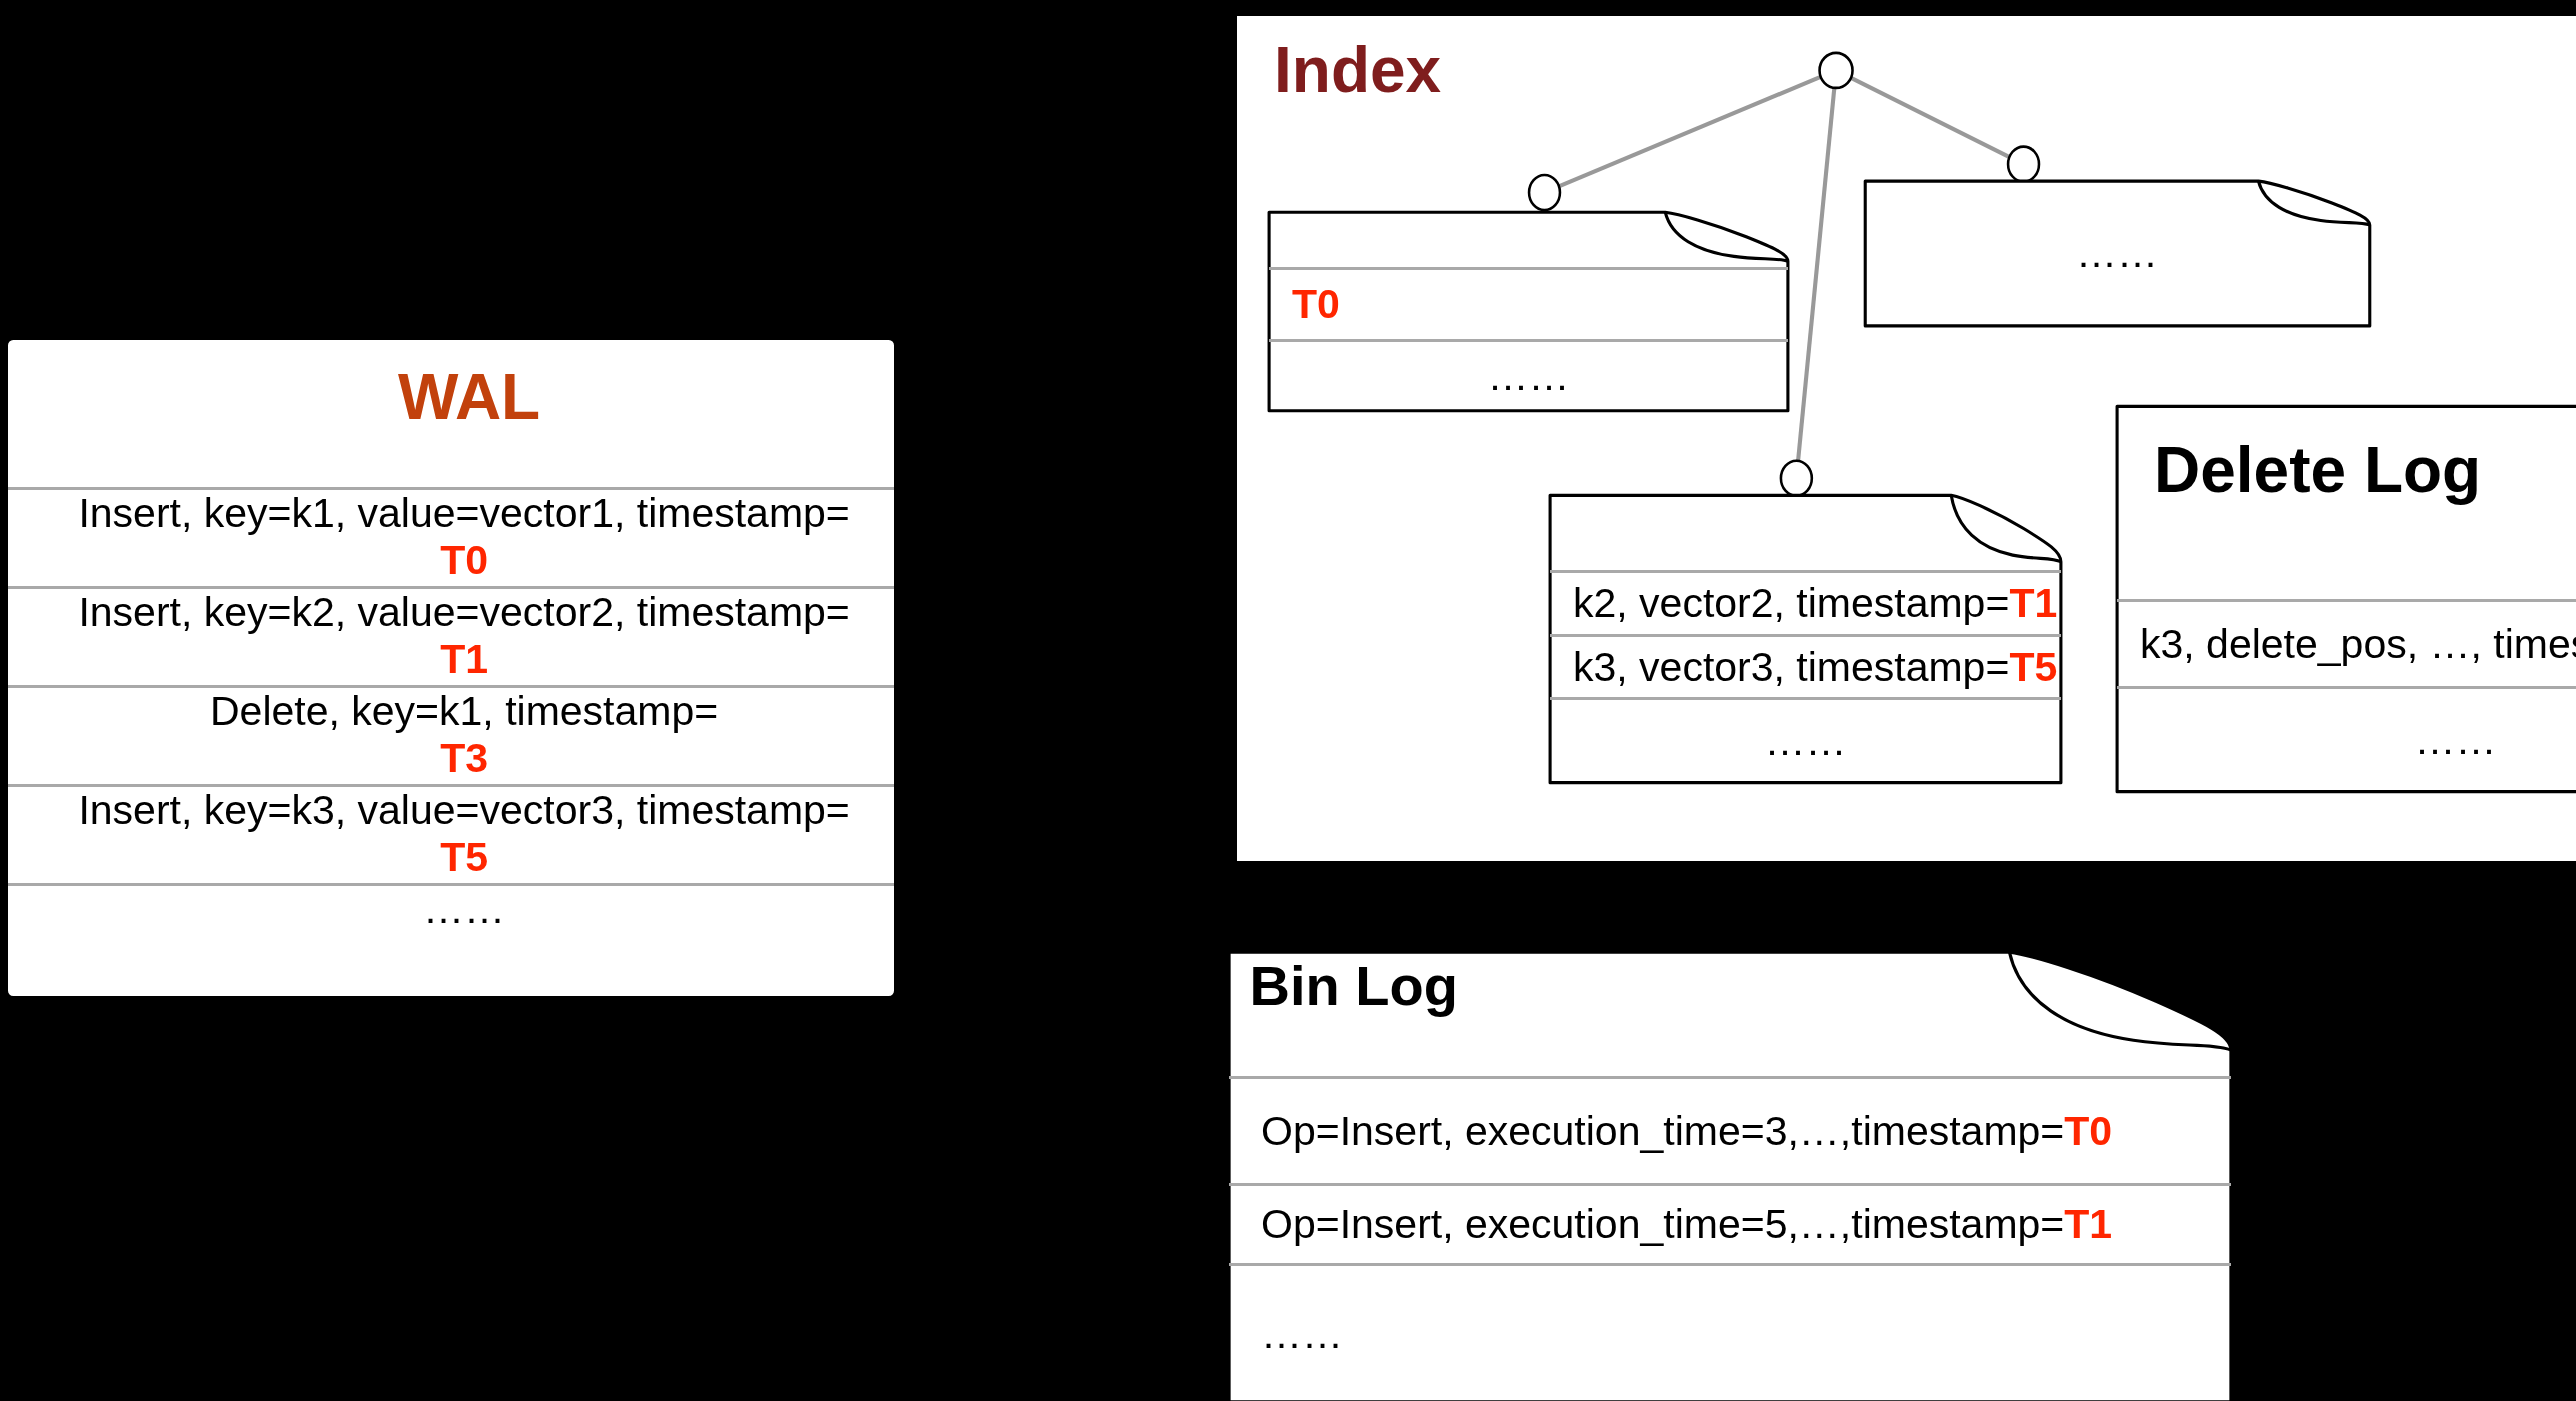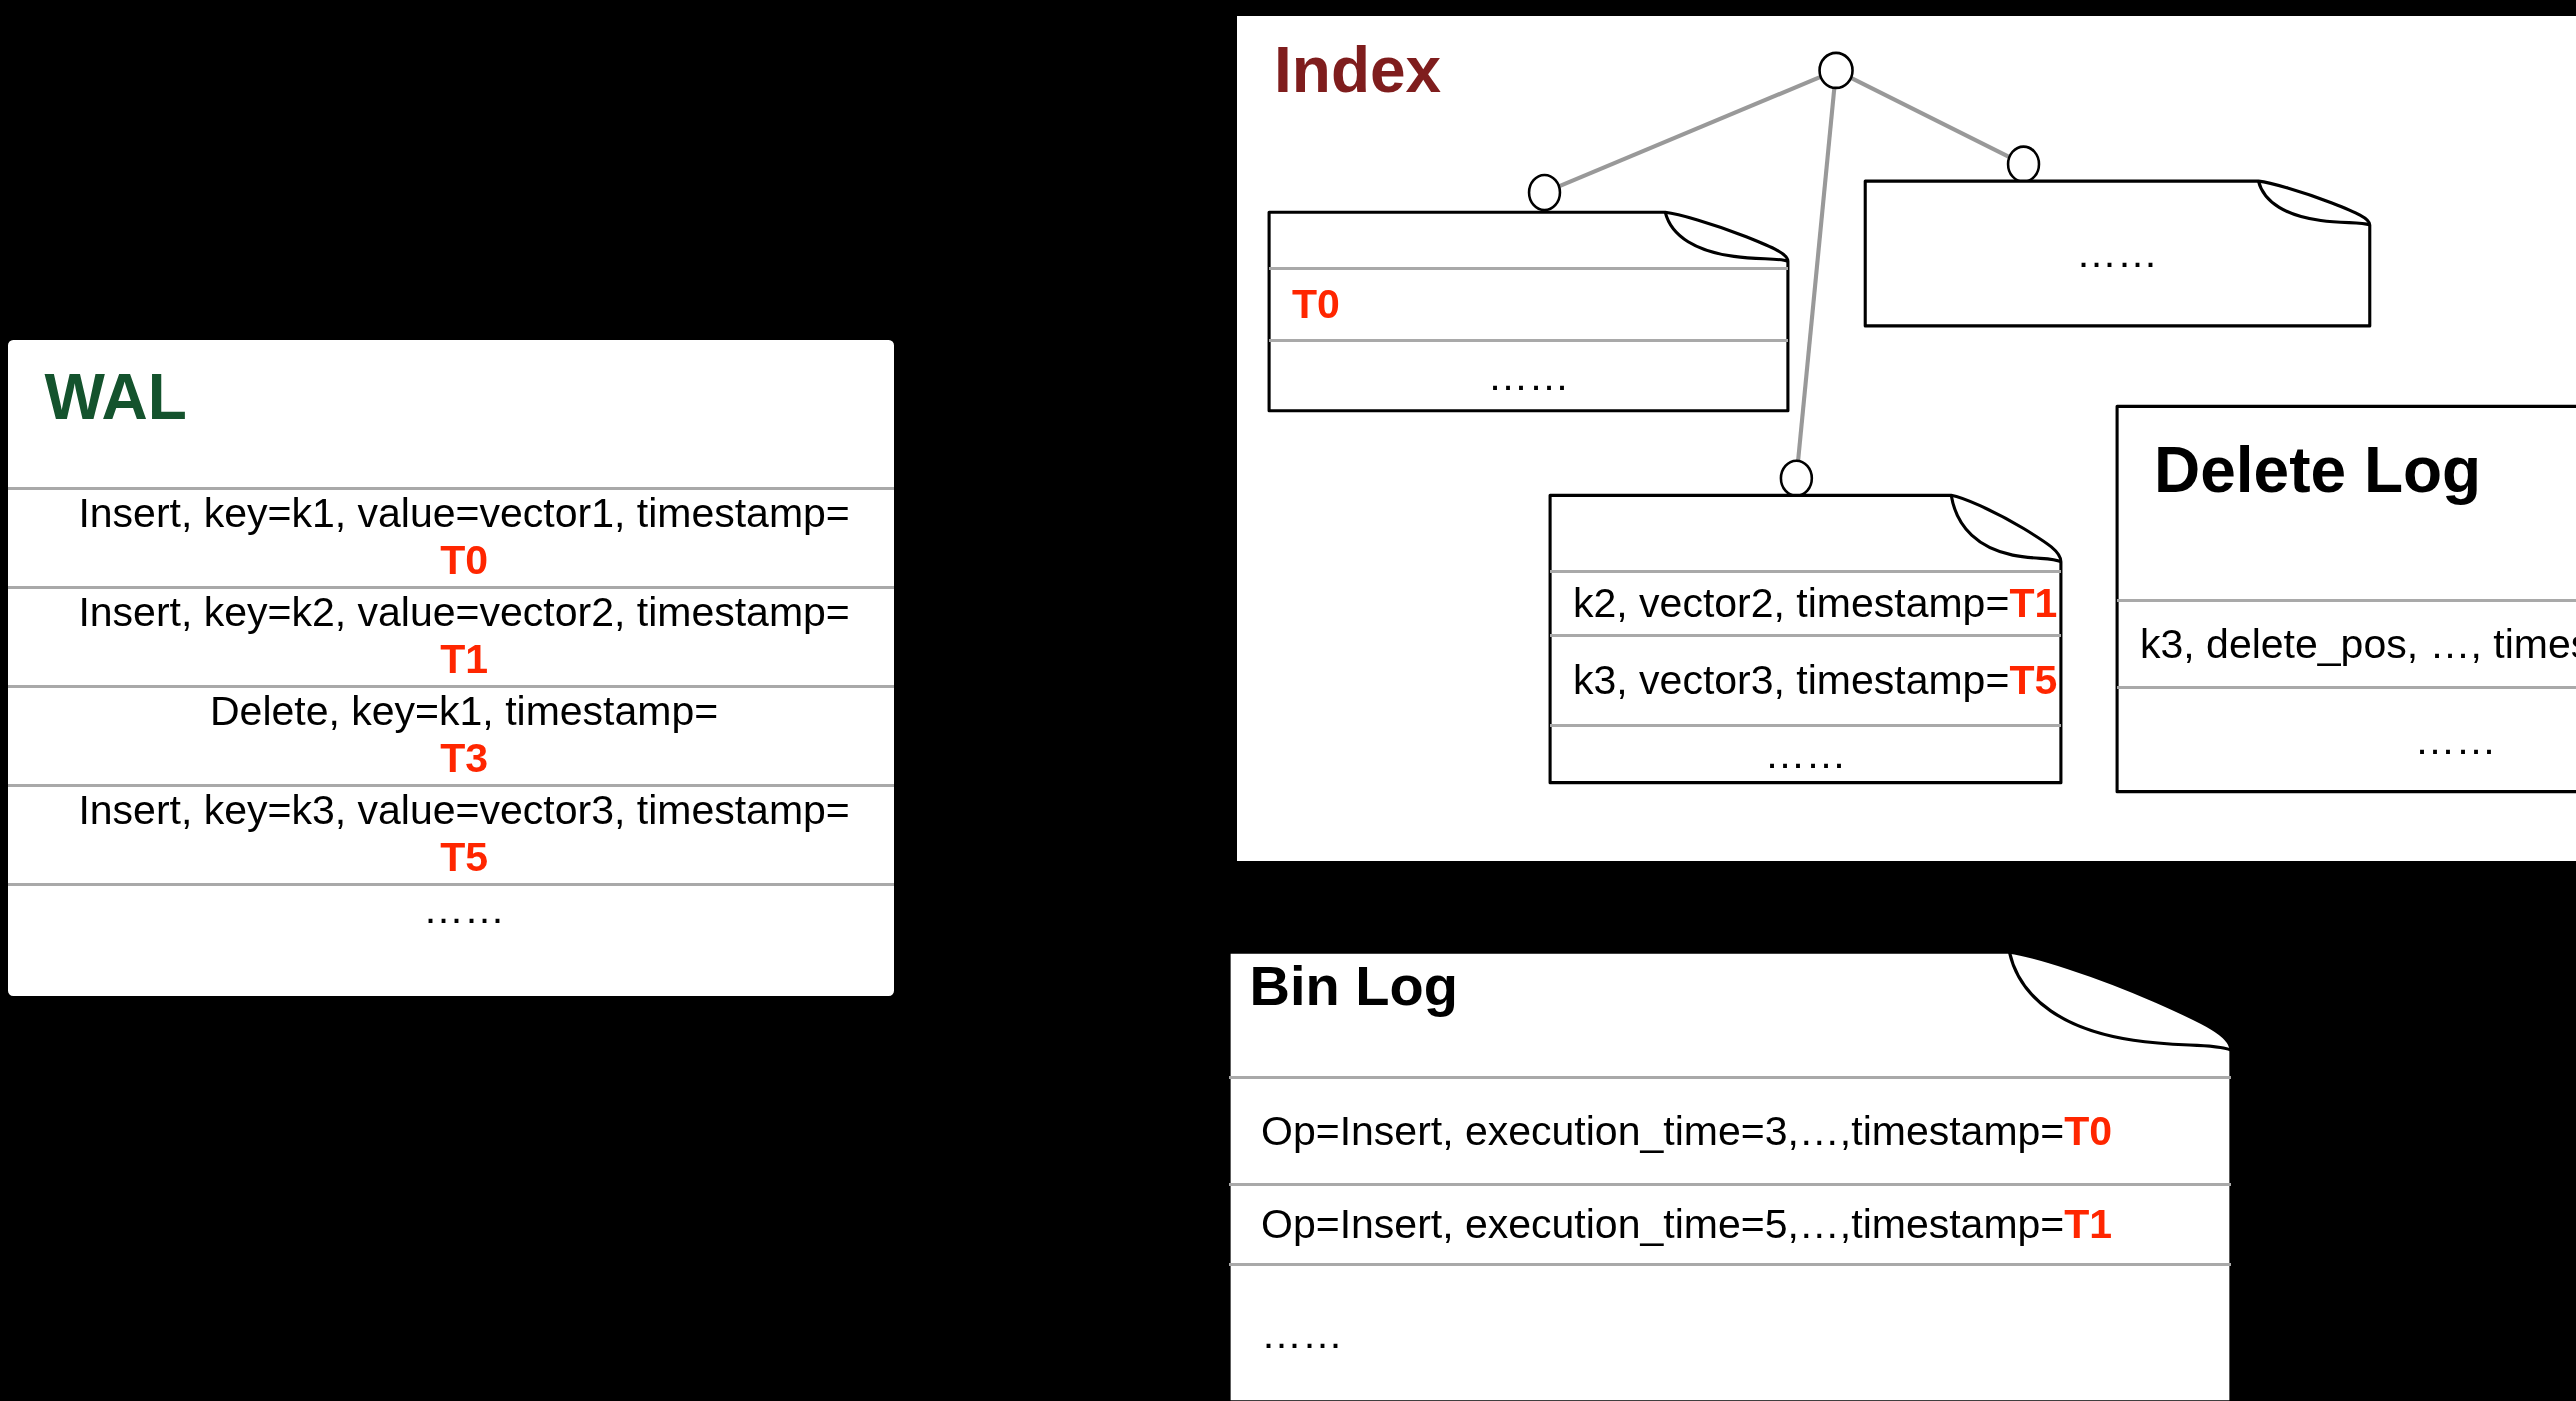--- a/index.html
+++ b/index.html
@@ -7,21 +7,21 @@
     --divider:#a9a9a9; --connector:#999999; --outline:#000000;
   }
   *{box-sizing:border-box;margin:0;padding:0}
   body{margin:0;background:var(--bg);font-family:"Liberation Sans","DejaVu Sans",sans-serif;}
   .canvas{position:relative;width:2817px;height:1402px;background:var(--bg);overflow:hidden;}
 
   
   .wal{position:absolute;left:4.6px;top:337px;width:892px;height:662px;
        background:var(--surface);border:3.1px solid var(--outline);border-radius:8.2px;
        display:flex;flex-direction:column;}
-  .wal-title{height:147px;padding:25px 0 0 37px;font-size:64px;font-weight:bold;color:#14532d;line-height:1;}
+  .wal-title{height:147px;padding:25px 0 0 37px;font-size:64px;font-weight:bold;color:#c2410c;line-height:1;text-align:center;}
   .wal .row{border-top:3.1px solid var(--divider);flex-direction:column;}
 
   
   .row{display:flex;align-items:center;padding-left:27px;font-size:41px;color:#000;white-space:nowrap;overflow:hidden;}
   .row .ts{color:var(--red);font-weight:bold;}
   .row.center{justify-content:center;padding-left:0;}
 
   
   .panel{position:absolute;left:1234px;top:13px;width:1571px;height:851px;
          background:var(--surface);border:3.1px solid var(--outline);}
@@ -105,21 +105,21 @@
         <svg width="517" height="294" viewBox="-6 -6 1004 570" class="doc-bg">
           <path d="M 0 558 L 0 0 L 779 0 C 800.3 3.8699999999999997 859.94 28.38 919.58 64.5 C 966.44 92.88 992 109.64999999999999 992 129 L 992 558 L 0 558 Z" fill="#ffffff" stroke="#000000" stroke-width="6" stroke-linejoin="round"></path>
           <path d="M 779 0 C 789.65 64.5 834.38 103.2 898.28 116.10000000000001 C 940.88 125.13 974.96 119.97000000000001 992 129" fill="none" stroke="#000000" stroke-width="6"></path>
         </svg>
       <div class="doc-content">
         <div class="doc-strip" style="height:75px"></div>
         <div class="row" style="height:64px">
           <span>k2, vector2, timestamp=</span>
             <span class="ts">T1</span>
         </div>
-        <div class="row" style="height:90px">
+        <div class="row" style="height:63px">
           <span>k3, vector3, timestamp=</span>
             <span class="ts">T5</span>
         </div>
         <div class="row center fill">
           <span>……</span>
         </div>
       </div>
     </div>
 
     <div class="doc" style="left:628px;top:165px;width:504px;height:145px">

